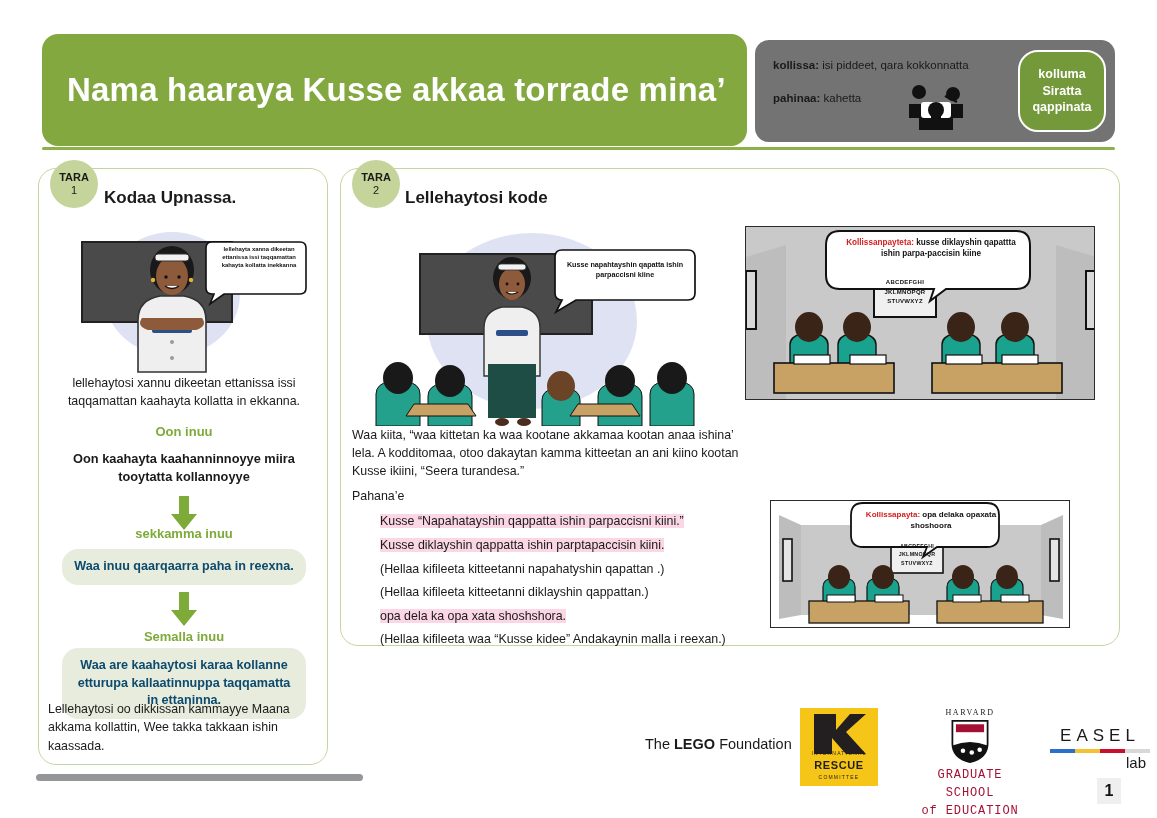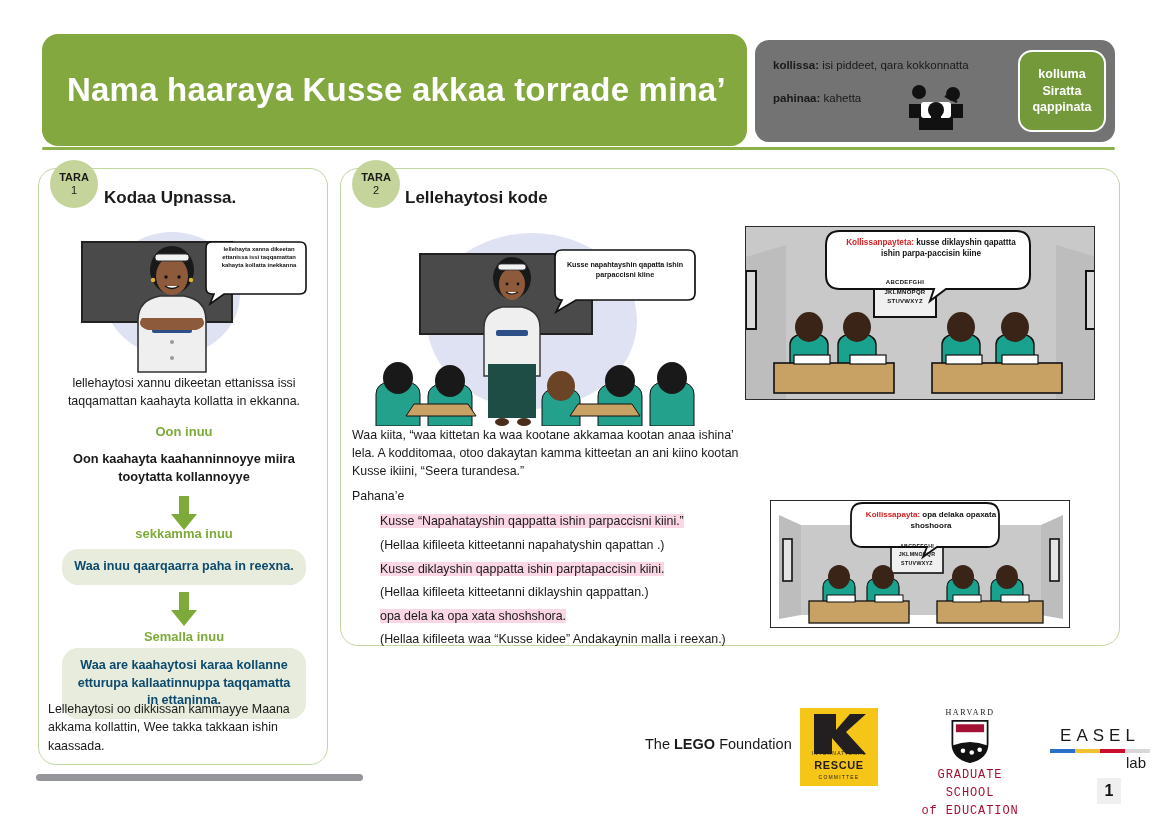--- a/index.html
+++ b/index.html
@@ -25,21 +25,21 @@
   .meta-bar {
     position: absolute; left: 713px; top: 6px; width: 360px; height: 102px;
     background: #737373; border-radius: 14px;
   }
   .meta-lines { position: absolute; left: 18px; top: 18px; width: 215px; }
   .meta-line { font-size: 11.5px; color: #1a1a1a; line-height: 1.3; margin-bottom: 18px; }
   .meta-line b { font-weight: bold; }
   .meta-icon { position: absolute; left: 150px; top: 44px; width: 62px; height: 46px; }
   .badge-box {
     position: absolute; right: 9px; top: 10px; width: 88px; height: 82px;
-    background: #73993a; border: 2.5px solid #ffffff; border-radius: 14px;
+    background: #73993a; border: 2.5px solid #ffffff; border-radius: 20px;
     display: flex; align-items: center; justify-content: center;
   }
   .badge-text {
     color: #fff; font-size: 12.5px; font-weight: bold; text-align: center; line-height: 1.35;
   }
 
   
   .top-rule {
     position: absolute; left: 42px; top: 147px; width: 1073px; height: 3px;
     background: #8cb04a; border-radius: 2px;
@@ -289,24 +289,24 @@
     <div style="position:absolute;left:192px;top:34px;width:122px;text-align:center;font-size:7.2px;
                 font-weight:bold;line-height:1.4;color:#111;">Kusse napahtayshin qapatta ishin parpaccisni kiine</div>
   </div>
 
   <div class="right-text">
     <div class="rt-p">Waa kiita, “waa kittetan ka waa kootane akkamaa kootan anaa ishina’ lela. A kodditomaa, otoo dakaytan kamma kitteetan an ani kiino kootan  Kusse ikiini, “Seera turandesa.”</div>
     <div class="rt-p">Pahana’e</div>
     <div class="rt-line">
       <span class="rt-hl">Kusse “Napahatayshin qappatta ishin parpaccisni kiini.”</span>
     </div>
-    <div class="rt-line">(Hellaa kifileeta kitteetanni napahatyshin qapattan .)</div>
     <div class="rt-line">
       <span class="rt-hl">Kusse diklayshin qappatta ishin parptapaccisin kiini.</span>
     </div>
+    <div class="rt-line">(Hellaa kifileeta kitteetanni napahatyshin qapattan .)</div>
     <div class="rt-line">(Hellaa kifileeta kitteetanni  diklayshin qappattan.)</div>
     <div class="rt-line">
       <span class="rt-hl">opa dela ka opa xata shoshshora.</span>
     </div>
     <div class="rt-line"> (Hellaa kifileeta waa “Kusse kidee” Andakaynin malla i reexan.)</div>
   </div>
 
   <div class="photo photo-top">
     <svg viewBox="0 0 350 174" width="350" height="174">
       <rect width="350" height="174" fill="#c9c9c9"></rect>

